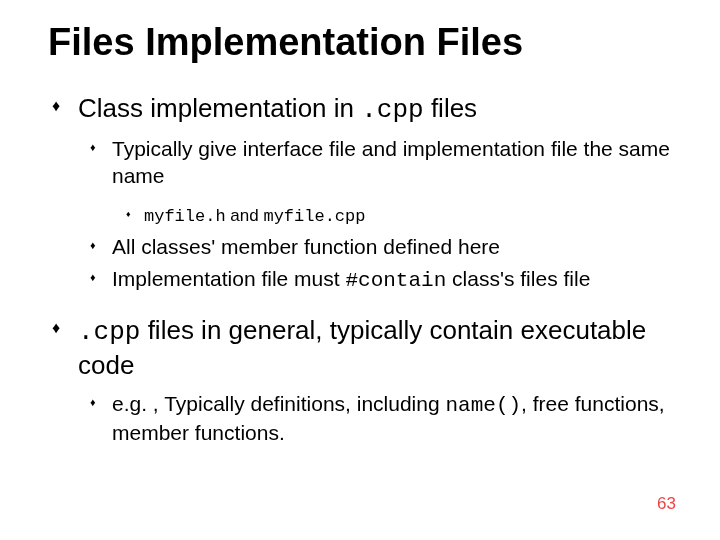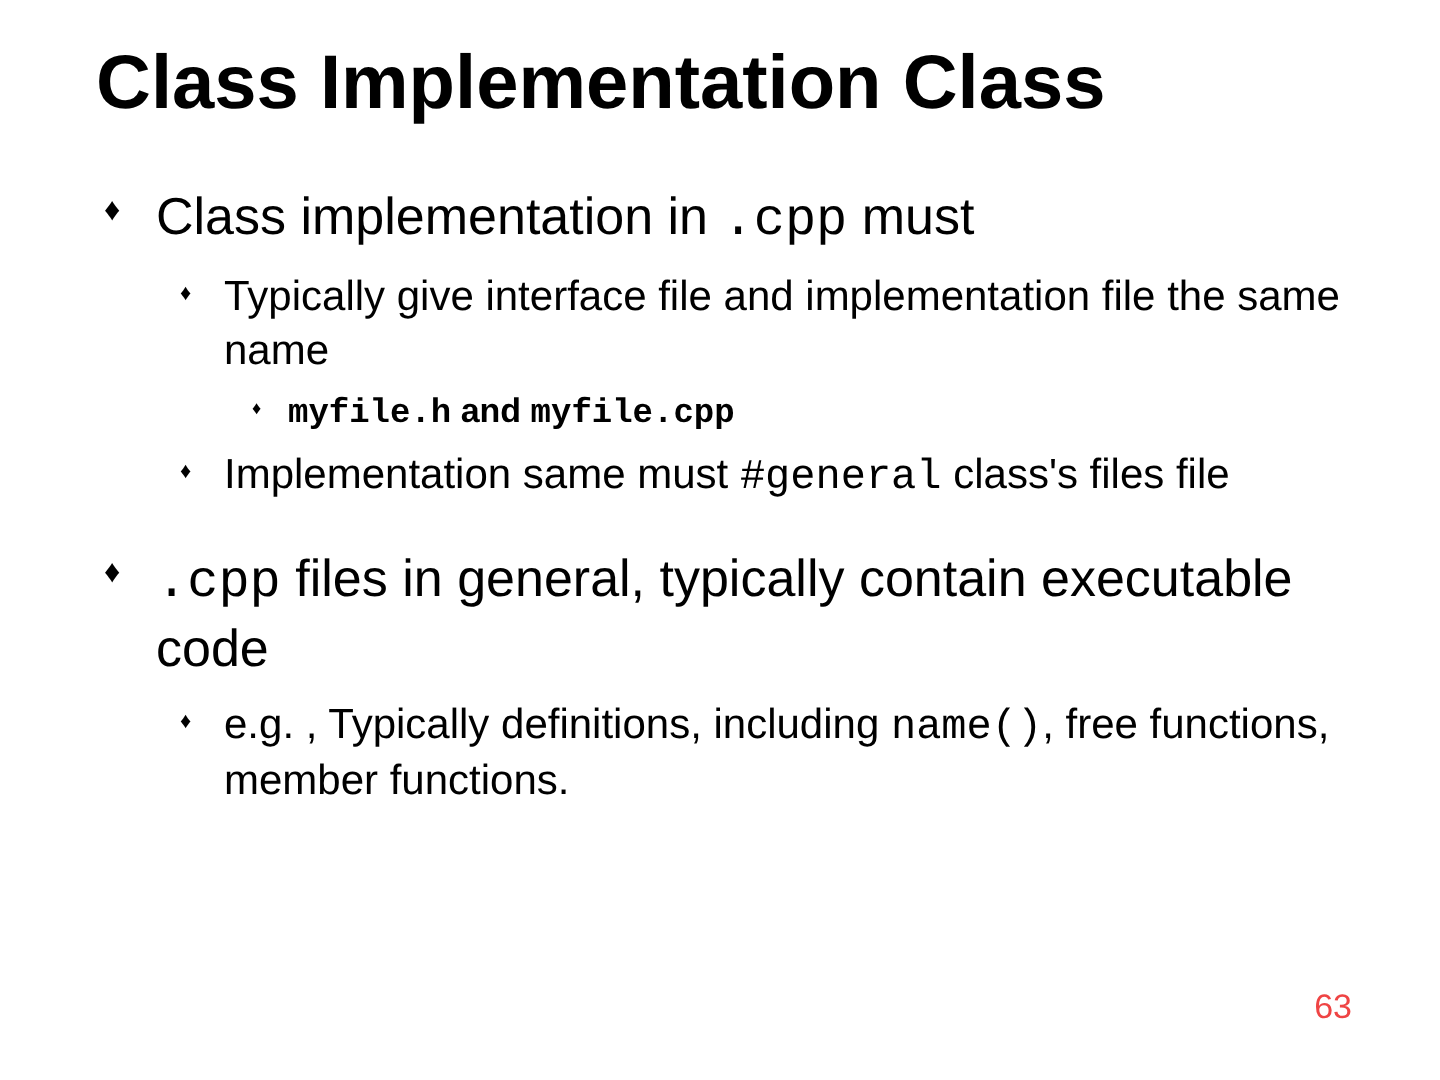--- a/index.html
+++ b/index.html
@@ -59,23 +59,22 @@
   }
   ul.l2 > li::before {
     content: "\2666";
     position: absolute;
     left: 0;
     top: 5px;
     font-size: 11px;
   }
   ul.l3 {
     list-style: none;
-    margin: 6px 0 6px 0;
+    margin: 16px 0 6px 0;
     padding: 0 0 0 14px;
-    font-weight: bold;
   }
   ul.l3 > li {
     font-size: 17px;
     position: relative;
     padding-left: 18px;
     margin: 0 0 4px 0;
     line-height: 1.3;
   }
   ul.l3 > li::before {
     content: "\2666";
@@ -93,38 +92,41 @@
     bottom: 26px;
     font-size: 17px;
     color: #ef4444;
   }
 </style>
 </head>
 <body>
 
 <div class="slide">
 
-  <h1 class="title">Class Implementation Class</h1>
+  <h1 class="title">Files Implementation Files</h1>
 
   <ul class="l1">
 
     <li>
-      <span>Class implementation in </span><span class="code">.cpp</span><span> must</span>
+      <span>Class implementation in </span><span class="code">.cpp</span><span> files</span>
 
       <ul class="l2">
         <li>
           <span>Typically give interface file and implementation file the same name</span>
           <ul class="l3">
             <li>
               <span class="code">myfile.h</span><span> and </span><span class="code">myfile.cpp</span>
             </li>
           </ul>
         </li>
         <li>
-          <span>Implementation same must </span><span class="code">#general</span><span> class's files file</span>
+          <span>All classes' member function defined here</span>
+        </li>
+        <li>
+          <span>Implementation file must </span><span class="code">#contain</span><span> class's files file</span>
         </li>
       </ul>
     </li>
 
     <li>
       <span class="code">.cpp</span><span> files in general, typically contain executable code</span>
 
       <ul class="l2">
         <li>
           <span>e.g. , Typically definitions, including </span><span class="code">name()</span><span>, free functions, member functions.</span>

